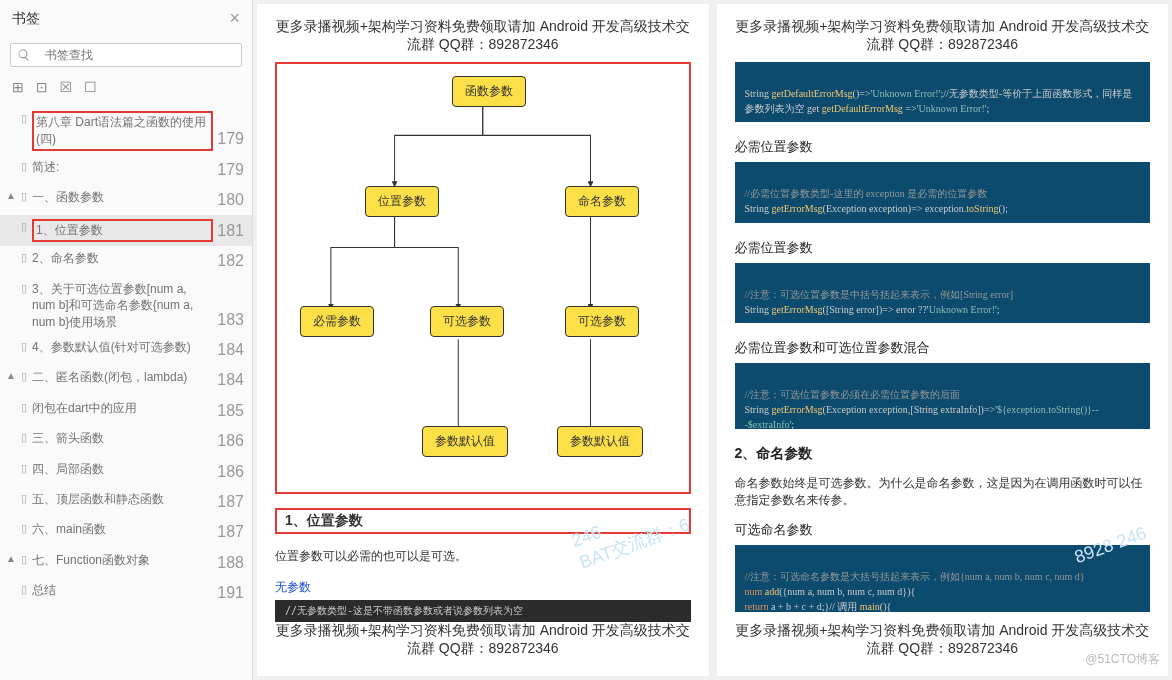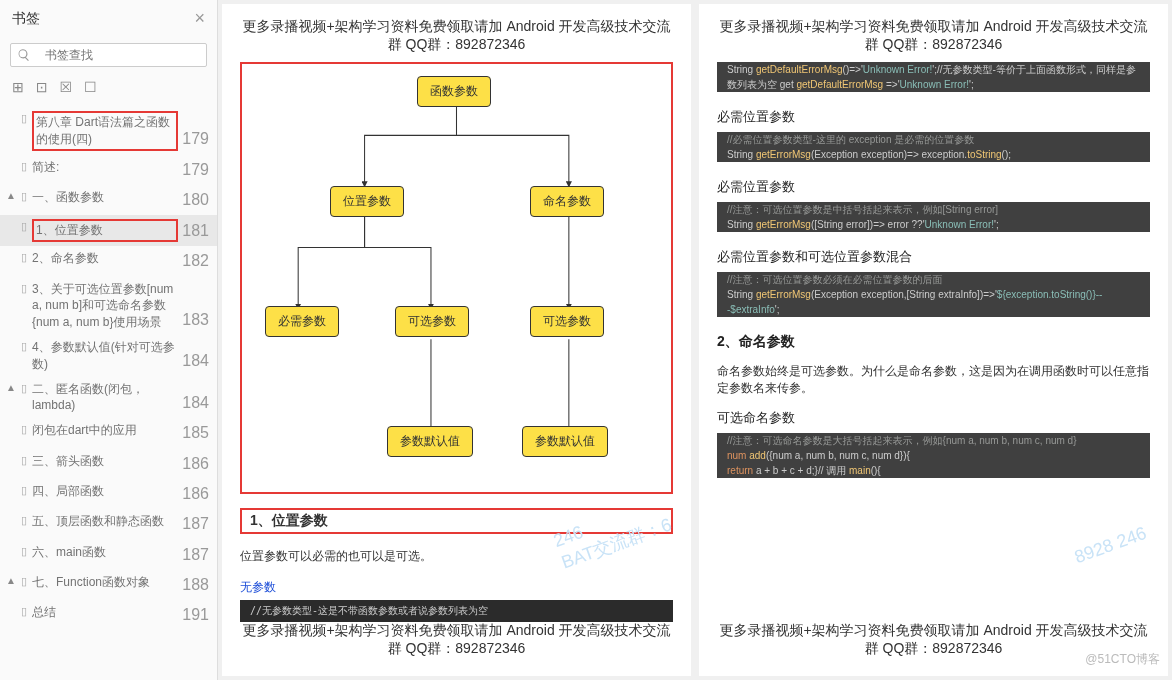--- a/index.html
+++ b/index.html
@@ -1,17 +1,17 @@
 <!DOCTYPE html>
 <html><head>
 <meta charset="utf-8">
 <style>
 * { box-sizing: border-box; margin: 0; padding: 0; }
 body { font-family: "Microsoft YaHei", Arial, sans-serif; font-size: 12px; color: #333; background: #fff; width: 1172px; height: 680px; overflow: hidden; display: flex; }
-.sidebar { width: 218px; border-right: 1px solid #ddd; display: flex; flex-direction: column; background: #fafafa; }
+.sidebar { width: 253px; border-right: 1px solid #ddd; display: flex; flex-direction: column; background: #fafafa; }
 .sb-header { display: flex; align-items: center; justify-content: space-between; padding: 8px 12px; }
 .sb-title { font-size: 14px; color: #333; }
 .close-x { font-size: 18px; color: #999; cursor: pointer; }
 .search-wrap { padding: 6px 10px; }
 .search-box { display: flex; align-items: center; border: 1px solid #ccc; border-radius: 2px; background: #fff; padding: 4px 6px; gap: 8px; }
 .search-box svg { width: 14px; height: 14px; fill: #999; margin-right: 6px; }
 .search-box input { border: none; outline: none; flex: 1; font-size: 12px; color: #666; }
 .sb-tools { display: flex; gap: 12px; padding: 6px 12px 8px; color: #888; }
 .sb-tools span { cursor: pointer; font-size: 14px; }
 .tree { overflow-y: auto; flex: 1; padding: 4px 0 12px; }
@@ -30,21 +30,21 @@
 .page .hdr { text-align: center; font-size: 14px; color: #333; margin-bottom: 8px; }
 .diagram { border: 2px solid #e53935; padding: 10px 6px; position: relative; height: 440px; }
 .node { position: absolute; border: 1px solid #333; border-radius: 4px; padding: 6px 12px; background: #fde047; font-size: 12px; text-align: center; white-space: nowrap; }
 svg.lines { position: absolute; inset: 0; width: 100%; height: 100%; }
 .sec-h { border: 2px solid #e53935; display: inline-block; padding: 2px 8px; font-weight: bold; margin: 14px 0 8px; font-size: 14px; }
 .body-txt { font-size: 12px; margin: 6px 0; }
 .sub-h { font-size: 12px; margin: 8px 0 4px; color: #1d4ed8; }
 .code-bar { background: #2b2b2b; color: #ccc; padding: 4px 10px; font-family: Consolas, monospace; font-size: 10px; white-space: nowrap; overflow: hidden; }
 .page2 .blk { margin-bottom: 10px; }
 .page2 .sh { font-size: 13px; margin: 6px 0; color: #222; }
-.code { background: #404040; color: #ccc; padding: 0 10px; font-family: Liberation Sans, sans-serif; font-size: 10px; line-height: 1.5; white-space: pre-wrap; overflow: hidden; }
+.code { background: #0c4a6e; color: #ccc; padding: 24px 10px; font-family: Liberation Serif, serif; font-size: 10px; line-height: 1.5; white-space: pre-wrap; overflow: hidden; }
 .k-y { color: #f0c674; } .k-g { color: #8abeb7; } .k-o { color: #de935f; } .k-c { color: #969896; }
 .watermark { position: absolute; right: 8px; bottom: 8px; color: #bbb; font-size: 12px; }
 .wm2 { position: absolute; right: 20px; bottom: 120px; color: #c9e3f7; font-size: 18px; transform: rotate(-20deg); pointer-events:none;}
 </style>
 </head>
 <body>
 
 <div class="sidebar">
   <div class="sb-header">
     <span class="sb-title">书签</span>

